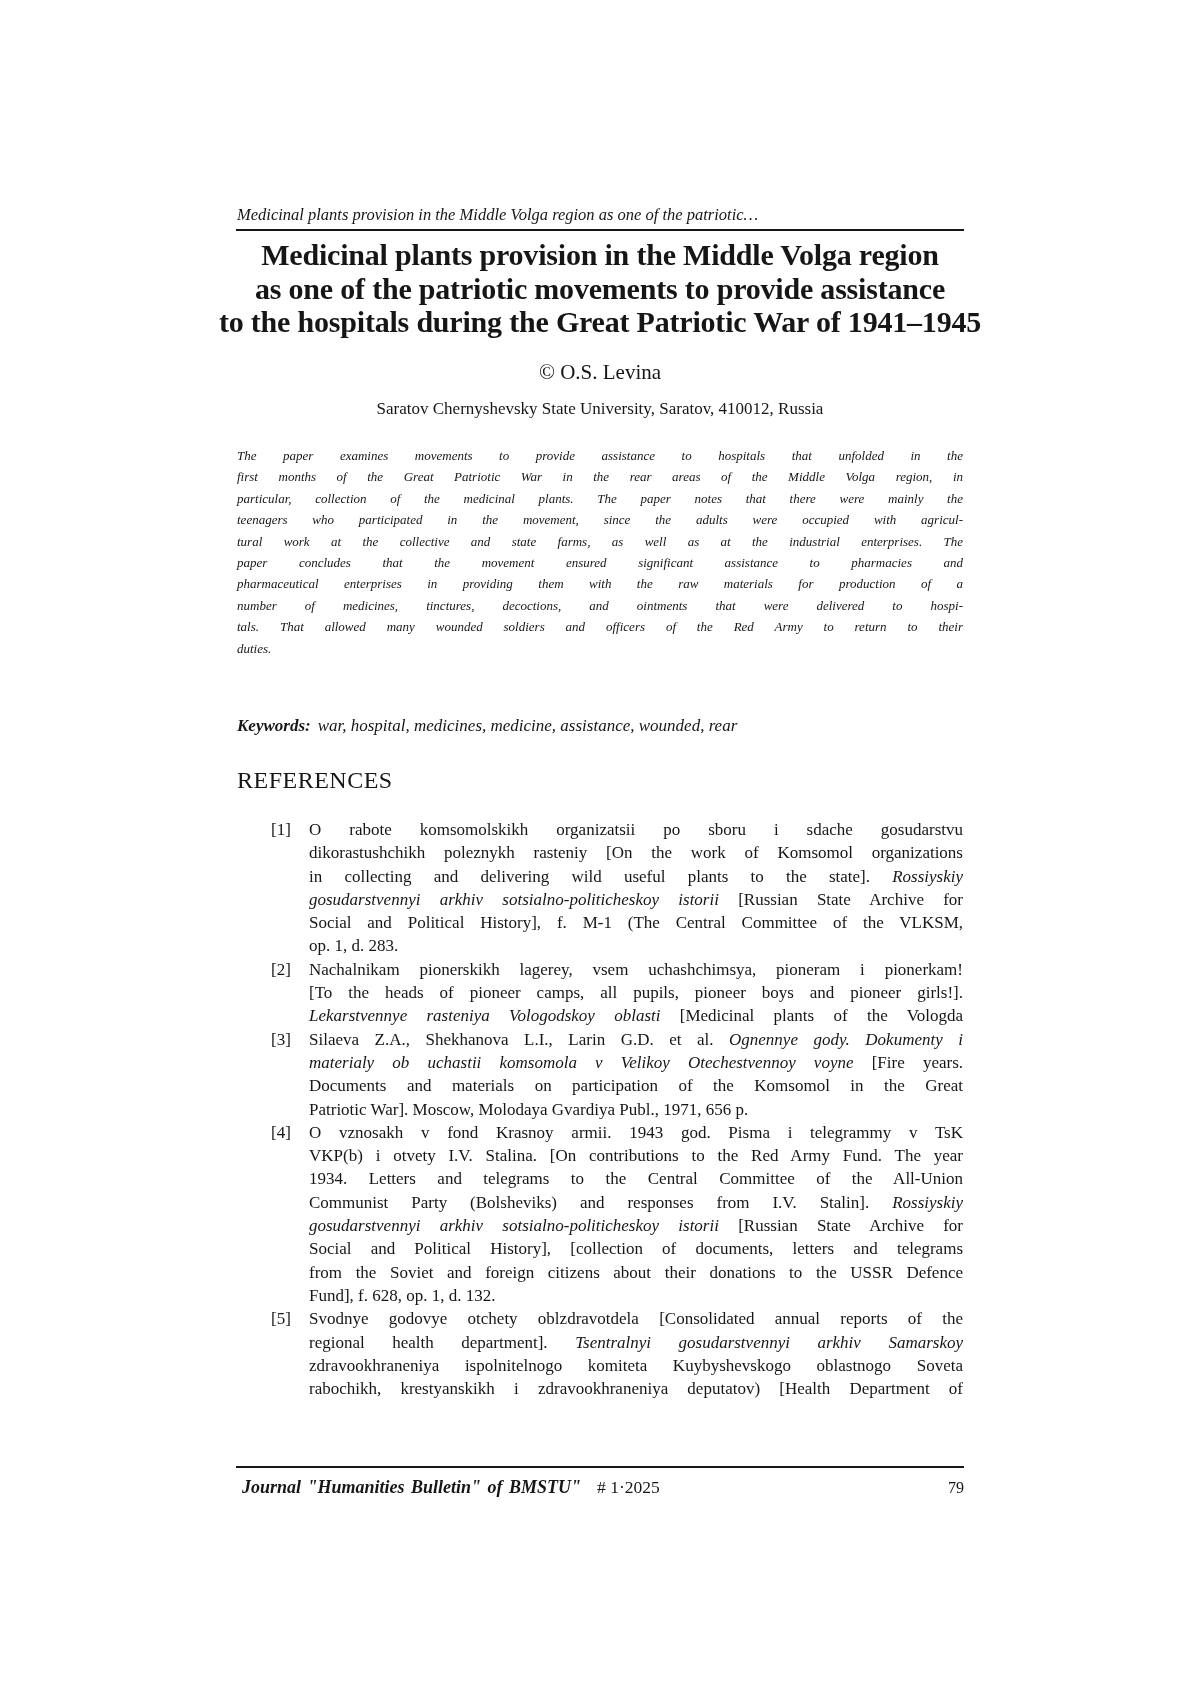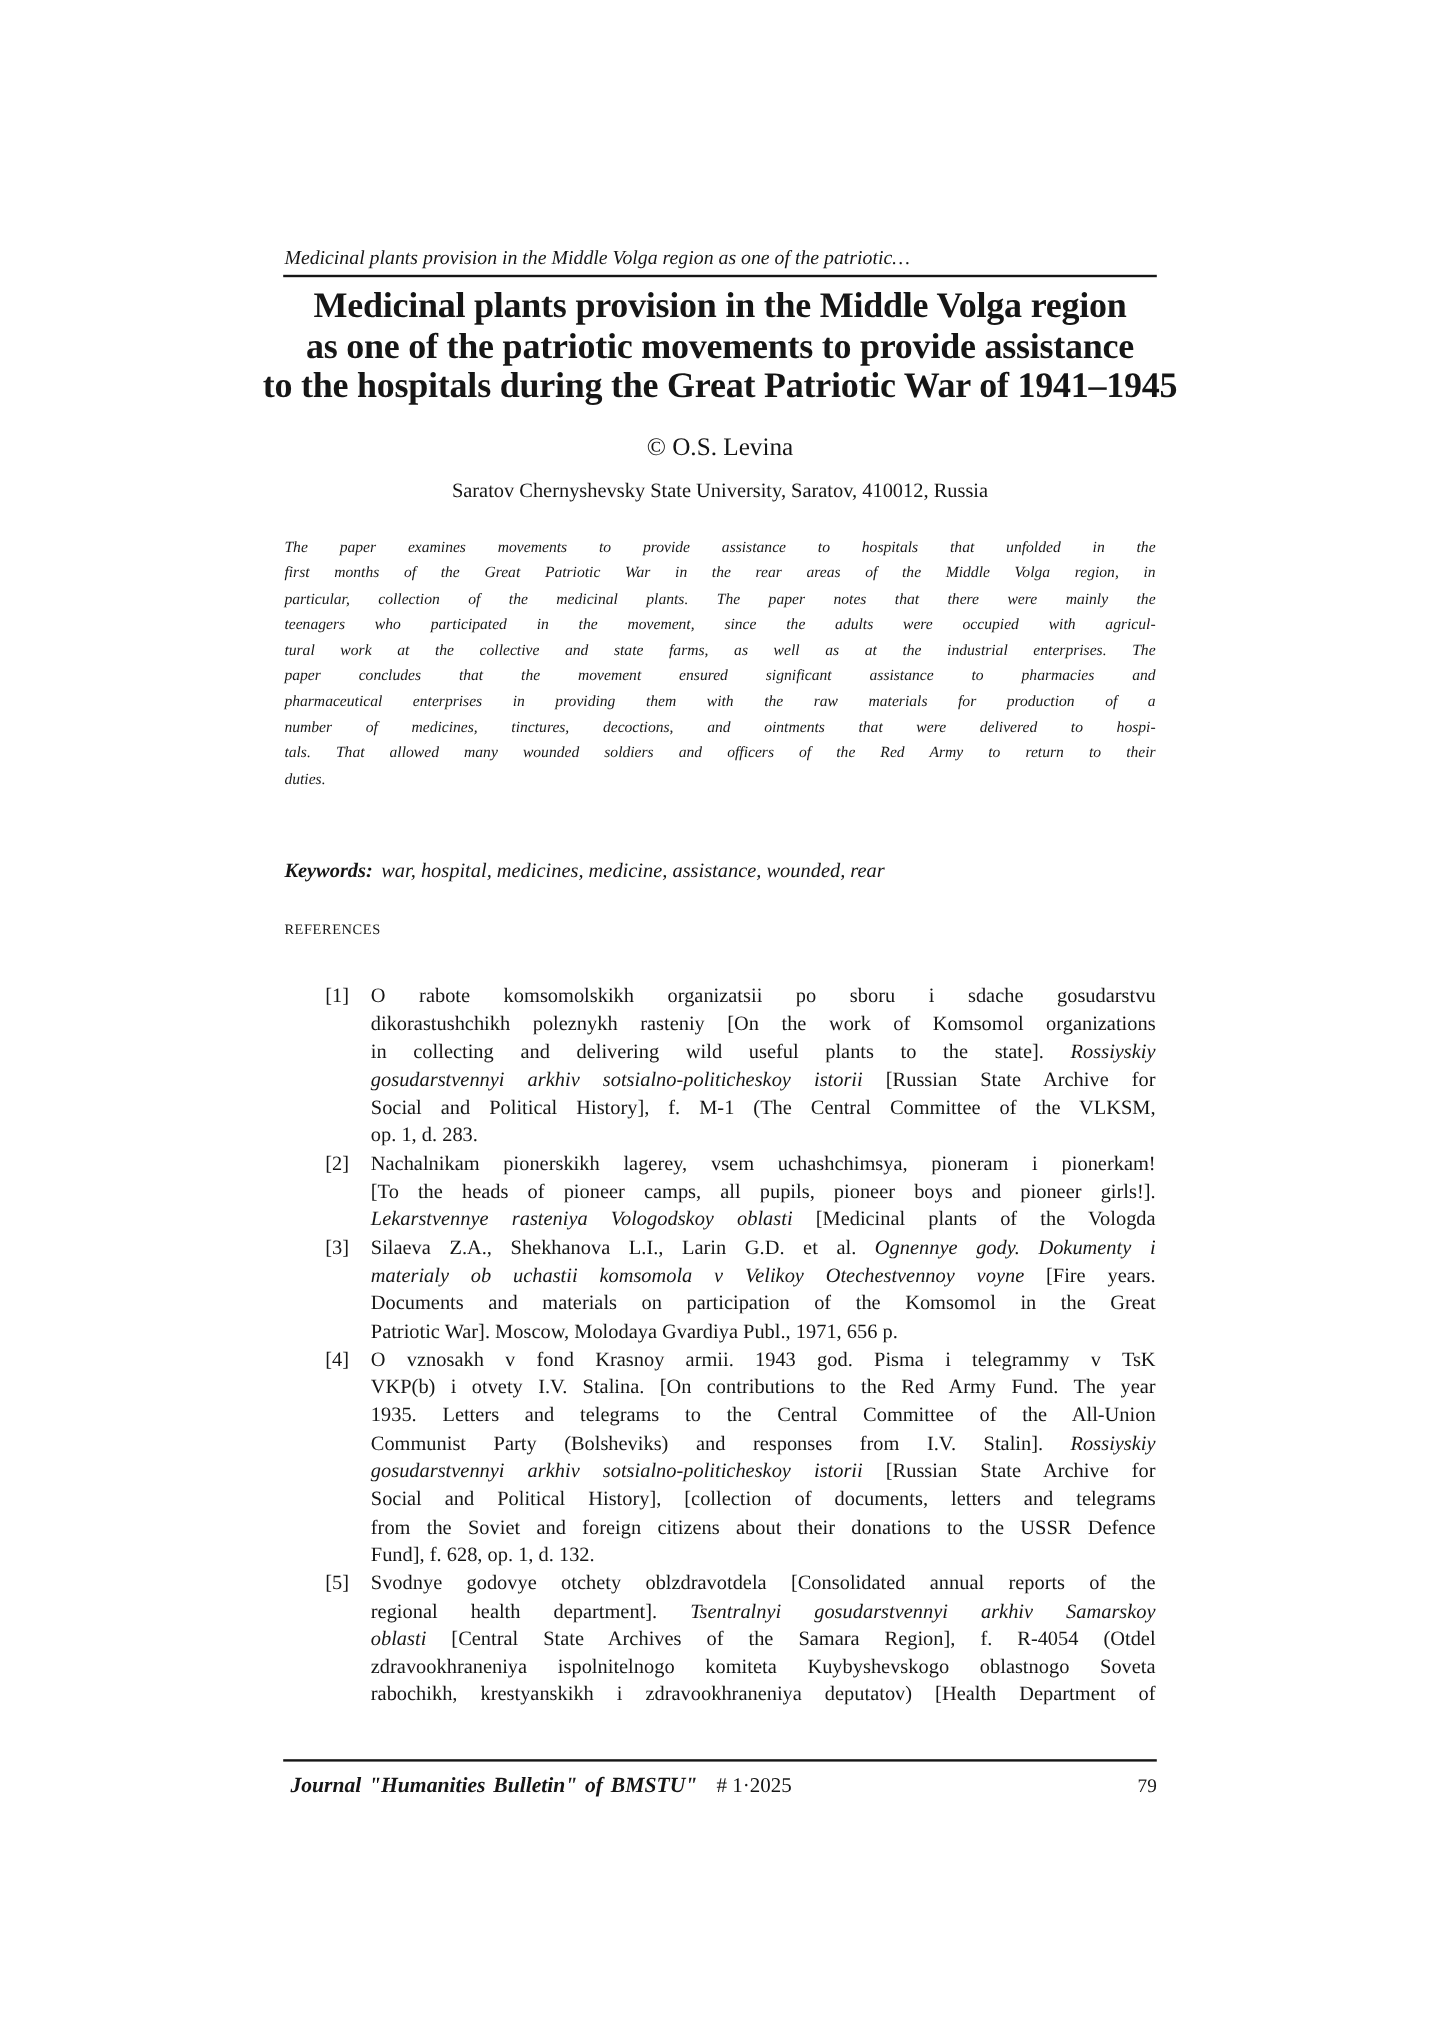--- a/index.html
+++ b/index.html
@@ -39,21 +39,21 @@
   }
   .jl { text-align:justify; text-align-last:justify; }
   .jl.last { text-align-last:auto; }
   .keywords-line {
     position:absolute; top:716px; left:237px; width:726px;
     font-style:italic; font-size:17px;
   }
   .kw-label { font-weight:bold; margin-right:7px;margin-top:38px; }
   .references-heading {
     position:absolute; top:767px; left:237px;
-    font-size:12px; letter-spacing:0.5px;
+    font-size:24px; letter-spacing:0.5px;
   }
   .reference-list {
     position:absolute; top:818px; left:237px; width:726px;
     font-size:17px; line-height:23.3px;
   }
   .ref { position:relative; padding-left:72px; }
   .ref-num { position:absolute; left:34px; top:0; }
   .it { font-style:italic; }
   .footer-rule {
     position:absolute; top:1466px; left:236px; width:728px; height:2px;
@@ -125,32 +125,31 @@
         <span class="ref-num">[3]</span>
         <div class="jl"><span>Silaeva Z.A., Shekhanova L.I., Larin G.D. et al. </span><span class="it">Ognennye gody. Dokumenty i</span></div>
         <div class="jl"><span class="it">materialy ob uchastii komsomola v Velikoy Otechestvennoy voyne </span><span>[Fire years.</span></div>
         <div class="jl"><span>Documents and materials on participation of the Komsomol in the Great</span></div>
         <div class="jl last"><span>Patriotic War]. Moscow, Molodaya Gvardiya Publ., 1971, 656 p.</span></div>
       </div>
       <div class="ref">
         <span class="ref-num">[4]</span>
         <div class="jl"><span>O vznosakh v fond Krasnoy armii. 1943 god. Pisma i telegrammy v TsK</span></div>
         <div class="jl"><span>VKP(b) i otvety I.V. Stalina. [On contributions to the Red Army Fund. The year</span></div>
-        <div class="jl"><span>1935. Letters and telegrams to the Central Committee of the All-Union</span></div>
+        <div class="jl"><span>1934. Letters and telegrams to the Central Committee of the All-Union</span></div>
         <div class="jl"><span>Communist Party (Bolsheviks) and responses from I.V. Stalin]. </span><span class="it">Rossiyskiy</span></div>
         <div class="jl"><span class="it">gosudarstvennyi arkhiv sotsialno-politicheskoy istorii </span><span>[Russian State Archive for</span></div>
         <div class="jl"><span>Social and Political History], [collection of documents, letters and telegrams</span></div>
         <div class="jl"><span>from the Soviet and foreign citizens about their donations to the USSR Defence</span></div>
         <div class="jl last"><span>Fund], f. 628, op. 1, d. 132.</span></div>
       </div>
       <div class="ref">
         <span class="ref-num">[5]</span>
         <div class="jl"><span>Svodnye godovye otchety oblzdravotdela [Consolidated annual reports of the</span></div>
         <div class="jl"><span>regional health department]. </span><span class="it">Tsentralnyi gosudarstvennyi arkhiv Samarskoy</span></div>
-        <div class="jl"><span class="it">oblasti </span><span>[Central State Archives of the Samara Region], f. R-4054 (Otdel</span></div>
         <div class="jl"><span>zdravookhraneniya ispolnitelnogo komiteta Kuybyshevskogo oblastnogo Soveta</span></div>
         <div class="jl"><span>rabochikh, krestyanskikh i zdravookhraneniya deputatov) [Health Department of</span></div>
       </div>
     </div>
 
   <div class="footer-rule"></div>
 
   <div class="page-footer">
     <span class="journal-title">Journal "Humanities Bulletin" of BMSTU"</span>
     <span class="issue-number"># 1·2025</span>

